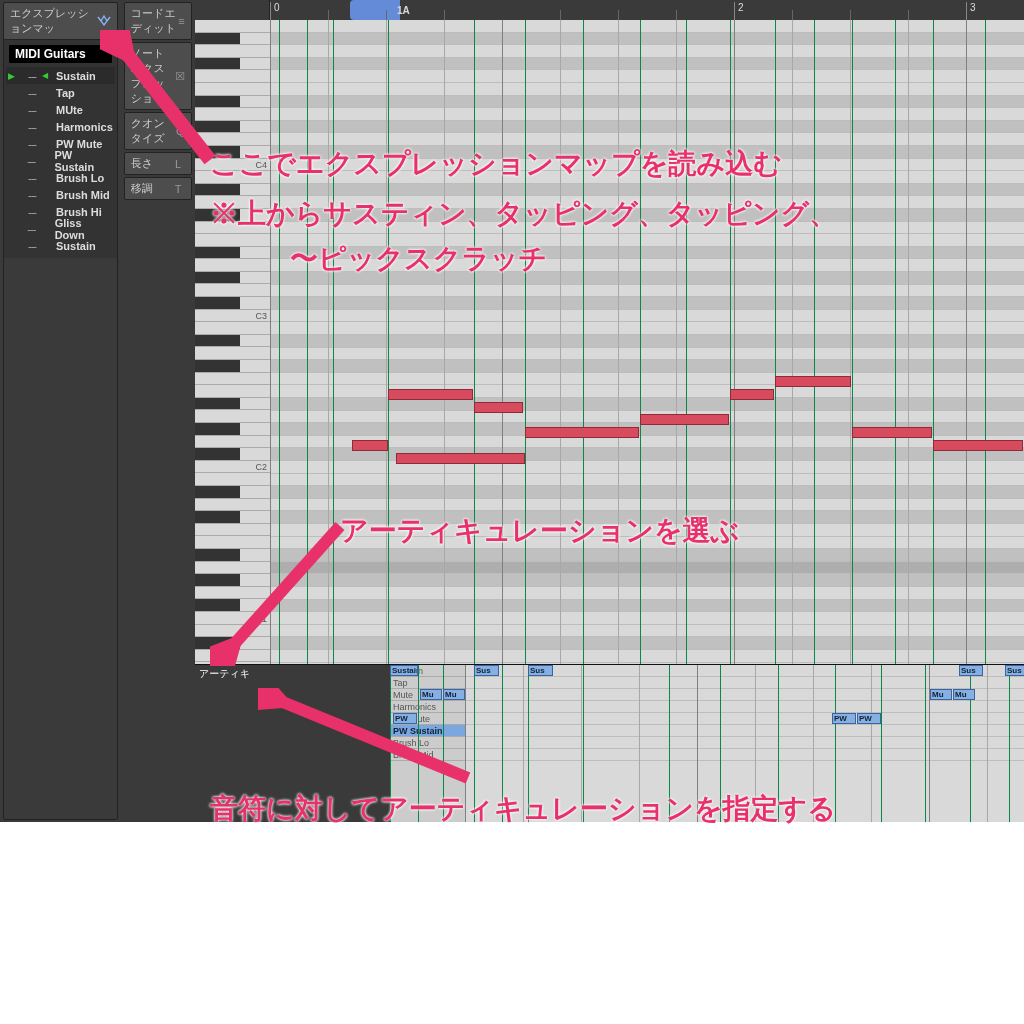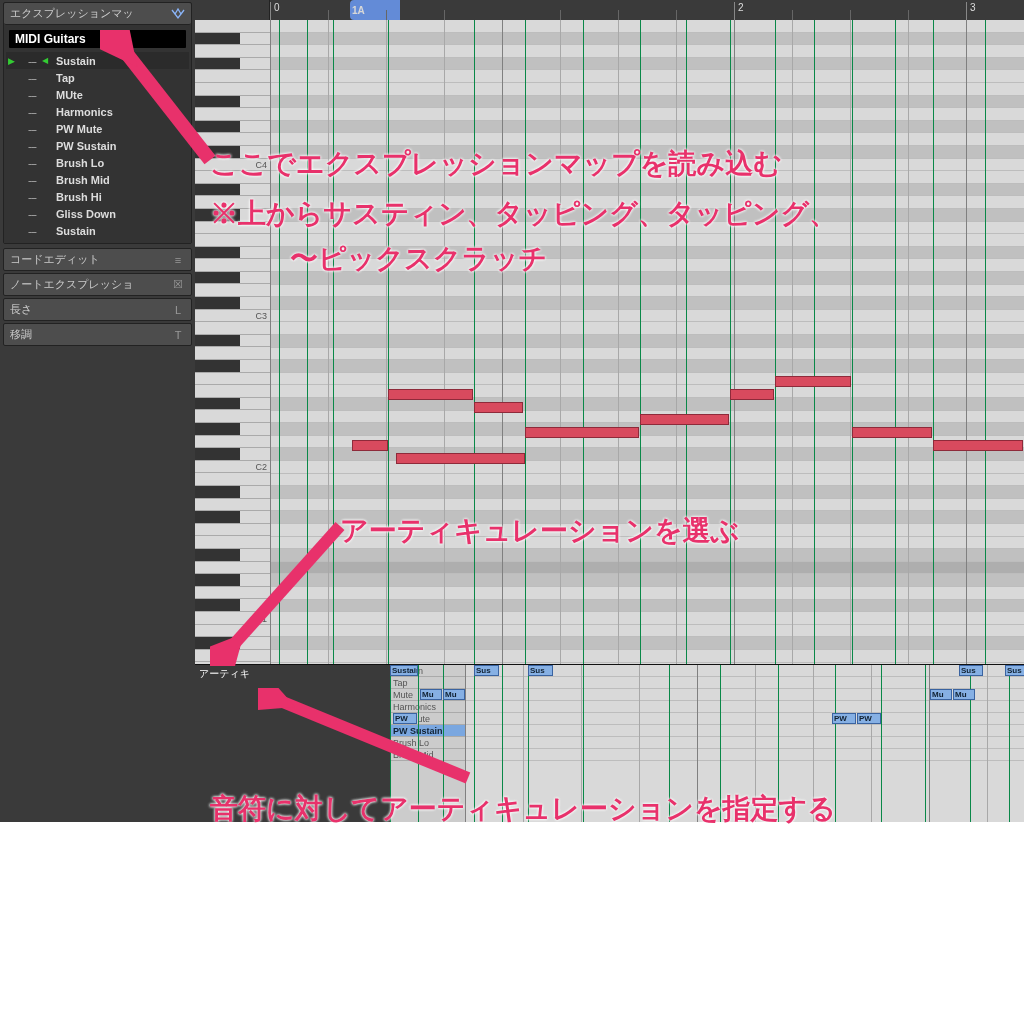--- a/index.html
+++ b/index.html
@@ -1,20 +1,20 @@
 <!DOCTYPE html>
 <html><head>
 <meta charset="utf-8">
 <style>
 * { margin:0; padding:0; box-sizing:border-box; font-family:"Helvetica Neue",Arial,sans-serif; }
 body { width:1024px; height:1024px; background:#fff; position:relative; overflow:hidden; }
 
 
 .app { position:absolute; left:0; top:0; width:1024px; height:822px; display:flex; background:#4a4a4a; }
-.sidebar { width:195px; background:#3a3a3a; display:flex; flex-direction:column; }
+.sidebar { width:195px; background:#3a3a3a; display:flex; flex-direction:row; }
 .content { flex:1; display:flex; flex-direction:column; }
 
 
 .panel { border:1px solid #222; margin:2px 3px; border-radius:2px; }
 .panel-head { display:flex; align-items:center; justify-content:space-between; padding:3px 6px; background:#4d4d4d; color:#ccc; font-size:11px; border-bottom:1px solid #222; border-radius:2px; }
 .panel-head .icon { width:14px; height:14px; display:inline-block; }
 .panel-body { background:#333; padding:2px 2px 4px; }
 .map-name { background:#000; color:#fff; font-size:12px; font-weight:bold; padding:2px 6px; margin:3px 3px 4px; border-radius:1px; }
 .art-row { display:flex; align-items:center; height:17px; padding:0 2px; color:#ddd; font-size:11px; }
 .art-row.sel { background:#2b2b2b; }
@@ -28,21 +28,21 @@
 .settings-row .line { flex:1; height:1px; background:#555; margin:0 8px; }
 
 
 .ruler { height:20px; background:#3a3a3a; display:flex; position:relative; }
 .ruler .pk-spacer { width:75px; background:#3a3a3a; border-right:1px solid #222; }
 .ruler-track { flex:1; position:relative; }
 .ruler-num { position:absolute; top:2px; color:#ddd; font-size:10px; border-left:1px solid #888; padding-left:3px; height:18px; }
 .ruler-sub { position:absolute; top:10px; width:1px; height:10px; background:#666; }
 .loc { position:absolute; top:0; height:20px; background:#6ea0ff; opacity:.8; }
 .loc.left { width:12px; border-top-left-radius:4px; border-bottom-left-radius:4px; }
-.loc .txt { color:#fff; font-size:10px; padding-left:2px; font-weight:bold; }
+.loc .txt { color:#fff; font-size:10px; padding-left:2px; font-weight:bold;margin-left:45px; }
 
 
 .workarea { flex:1; display:flex; min-height:0; }
 .piano { width:75px; background:#d9d9d9; display:flex; flex-direction:column; }
 .pk-row { height:12.6px; border-bottom:1px solid #aaa; position:relative; }
 .pk-row.black::before { content:""; position:absolute; left:0; top:0; width:45px; height:100%; background:#333; }
 .pk-row .oct-lbl { position:absolute; right:3px; bottom:0; font-size:9px; color:#555; }
 .grid { flex:1; position:relative; background:#d9d9d9; overflow:hidden; }
 .grid-row { position:absolute; left:0; right:0; height:12.6px; border-bottom:1px solid #bdbdbd; }
 .grid-row.dark { background:#c0c0c0; }
@@ -153,20 +153,24 @@
       </div>
     </div>
     <div id="simple-rows">
         <div class="simple-row">
           <span>コードエディット</span>
           <span class="icon">≡</span>
         </div>
         <div class="simple-row">
           <span>ノートエクスプレッショ</span>
           <span class="icon">☒</span>
+        </div>
+        <div class="simple-row">
+          <span>クオンタイズ</span>
+          <span class="icon">Q</span>
         </div>
         <div class="simple-row">
           <span>長さ</span>
           <span class="icon">L</span>
         </div>
         <div class="simple-row">
           <span>移調</span>
           <span class="icon">T</span>
         </div>
       </div>

